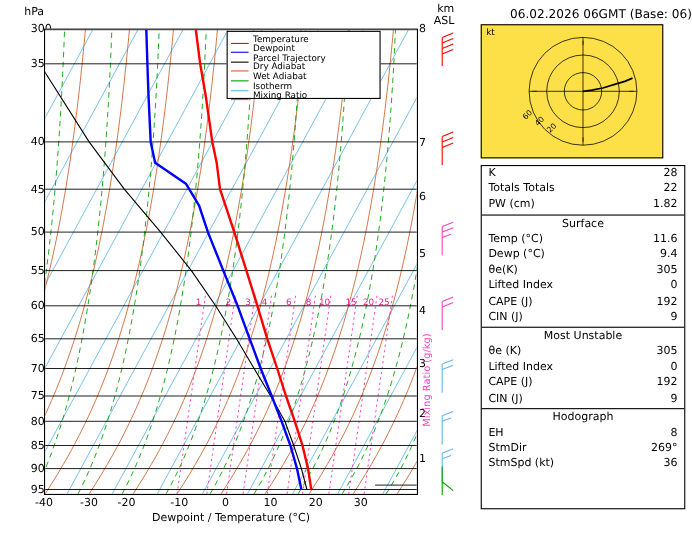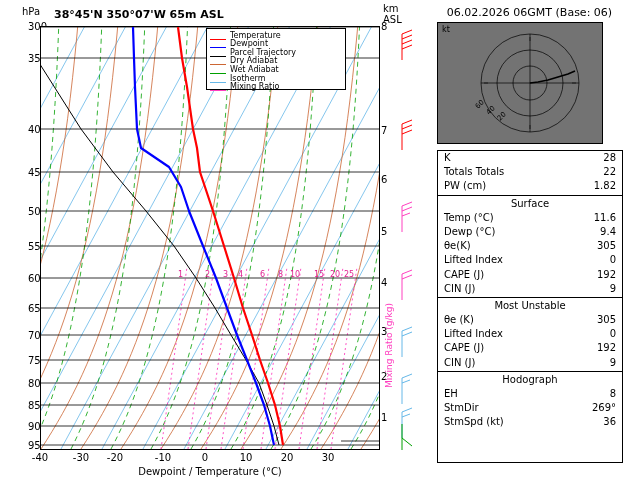--- a/index.html
+++ b/index.html
@@ -12,21 +12,21 @@
     color: #000;
     position: relative;
     overflow: hidden;
   }
   .root { position:absolute; left:0; top:0; width:629px; height:486px; }
 
   
   #skewt-panel { position:absolute; left:0; top:0; width:430px; height:486px; }
 
   .hpa-label { position:absolute; left:22px; top:6px; font-size:10px; }
-  .km-label  { position:absolute; left:383px; top:3px; font-size:10px; text-align:left; width:30px;}
+  .km-label  { position:absolute; left:383px; top:3px; font-size:10px; text-align:right; width:30px;}
   .station-title { position:absolute; left:54px; top:8px; font-size:11px; font-weight:bold; }
 
   #plot { position:absolute; left:40px; top:26px; width:340px; height:424px;
           border:1px solid #000; background:#fff; overflow:hidden; }
   #plot svg { position:absolute; left:0; top:0; }
 
   .ytick { position:absolute; right:383px; font-size:10px; text-align:right; width:28px; }
   .xtick { position:absolute; top:452px; font-size:10px; text-align:center; width:30px; }
   .kmtick { position:absolute; left:381px; font-size:10px; width:16px; text-align:left; }
 
@@ -37,24 +37,24 @@
   .legend .row { display:flex; align-items:flex-end; height:8.6px; }
   .legend .swatch { width:16px; height:0; border-top:1.6px solid #000; margin-right:4px; flex:0 0 16px;}
   .legend .lbl { font-size:8px; line-height:8px; }
 
   .mixlabel { position:absolute; color:#ff40c0; font-size:9px;
               writing-mode:vertical-rl; transform:rotate(180deg); }
   .lcl-label { position:absolute; font-size:9px; }
 
   
   #right-panel { position:absolute; left:430px; top:0; width:199px; height:486px; }
-  .date-title { position:absolute; left:0px; top:6px; width:199px; text-align:center; font-size:11px; }
+  .date-title { position:absolute; left:0px; top:6px; width:199px; text-align:right; font-size:11px; }
 
   #hodobox { position:absolute; left:7px; top:22px; width:166px; height:122px;
-             border:1px solid #000; background:#737373; }
+             border:1px solid #000; background:#fde047; }
   #hodobox .kt { position:absolute; left:4px; top:2px; font-size:8px; }
 
   #tablebox { position:absolute; left:7px; top:150px; width:186px; height:313px;
               border:1px solid #000; background:#fff; font-size:10px; }
   .trow { display:flex; justify-content:space-between; padding:0 6px; height:14.2px; line-height:14.2px; }
   .trow .k { white-space:nowrap; }
   .trow .v { white-space:nowrap; }
   .thead { text-align:center; height:14.2px; line-height:14.2px; }
   .hr { border-top:1px solid #000; margin:1px 0; }
 </style>
@@ -63,21 +63,20 @@
 
 <div class="root">
 
   <div id="skewt-panel">
 
     <div class="hpa-label">hPa</div>
     <div class="km-label">
       <span>km</span><br>
       <span>ASL</span>
     </div>
-    <div class="station-title">38°45'N 350°07'W 65m ASL</div>
 
     <div class="ytick" style="top:21px">300</div>
     <div class="ytick" style="top:53px">350</div>
     <div class="ytick" style="top:124px">400</div>
     <div class="ytick" style="top:167px">450</div>
     <div class="ytick" style="top:206px">500</div>
     <div class="ytick" style="top:241px">550</div>
     <div class="ytick" style="top:273px">600</div>
     <div class="ytick" style="top:303px">650</div>
     <div class="ytick" style="top:330px">700</div>

